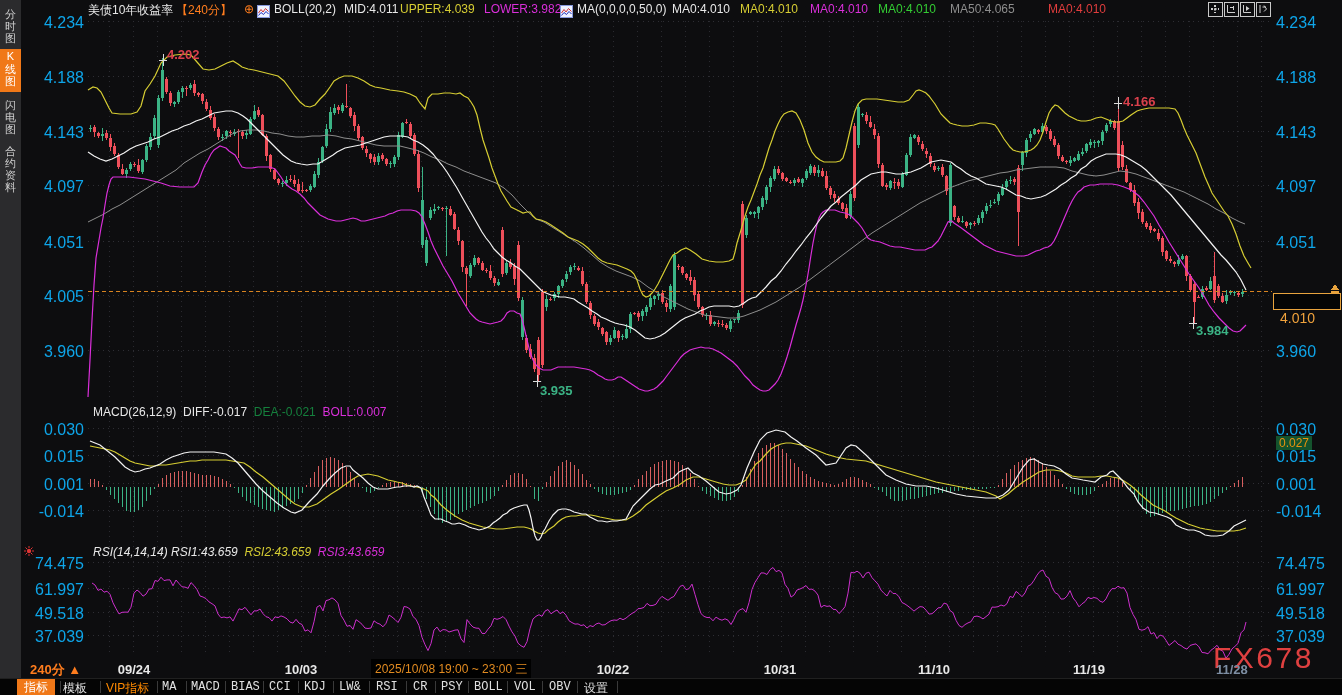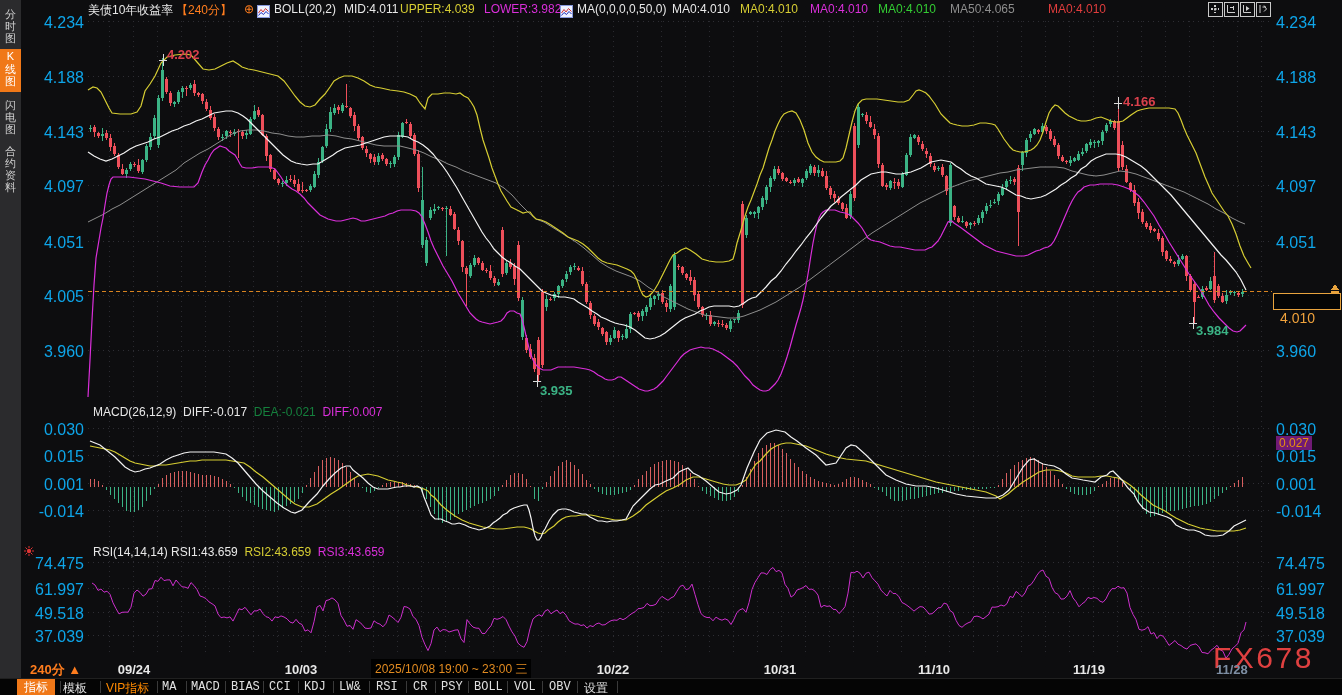--- a/index.html
+++ b/index.html
@@ -364,31 +364,31 @@
       <rect x="0.5" y="0.5" width="14" height="14" fill="#0d0d0f" stroke="#c9c9c9"></rect>
       <path d="M3.5 3 V10.5 H11" stroke="#cfcfcf" fill="none"></path>
       <path d="M6 4 L9.5 6.5 L6 9 Z" fill="#cfcfcf"></path>
     </svg><svg class="abs" style="left:1256px;top:2px" width="15" height="15">
       <rect x="0.5" y="0.5" width="14" height="14" fill="#0d0d0f" stroke="#c9c9c9"></rect>
       <path d="M4 3 V11 M6.5 5 H10 M8 3.5 L10.5 7 L8 9.5" stroke="#cfcfcf" fill="none"></path>
     </svg>
 
 <div class="abs lbl" style="left:42px;top:14px;width:42px;text-align:right;">4.234</div><div class="abs lbl" style="left:42px;top:69px;width:42px;text-align:right;">4.188</div><div class="abs lbl" style="left:42px;top:124px;width:42px;text-align:right;">4.143</div><div class="abs lbl" style="left:42px;top:178px;width:42px;text-align:right;">4.097</div><div class="abs lbl" style="left:42px;top:234px;width:42px;text-align:right;">4.051</div><div class="abs lbl" style="left:42px;top:288px;width:42px;text-align:right;">4.005</div><div class="abs lbl" style="left:42px;top:343px;width:42px;text-align:right;">3.960</div><div class="abs lbl" style="left:1276px;top:14px;">4.234</div><div class="abs lbl" style="left:1276px;top:69px;">4.188</div><div class="abs lbl" style="left:1276px;top:124px;">4.143</div><div class="abs lbl" style="left:1276px;top:178px;">4.097</div><div class="abs lbl" style="left:1276px;top:234px;">4.051</div><div class="abs lbl" style="left:1276px;top:343px;">3.960</div><div class="abs lbl" style="left:34px;top:421px;width:50px;text-align:right;">0.030</div><div class="abs lbl" style="left:1276px;top:421px;">0.030</div><div class="abs lbl" style="left:34px;top:448px;width:50px;text-align:right;">0.015</div><div class="abs lbl" style="left:1276px;top:448px;">0.015</div><div class="abs lbl" style="left:34px;top:476px;width:50px;text-align:right;">0.001</div><div class="abs lbl" style="left:1276px;top:476px;">0.001</div><div class="abs lbl" style="left:34px;top:503px;width:50px;text-align:right;">-0.014</div><div class="abs lbl" style="left:1276px;top:503px;">-0.014</div><div class="abs lbl" style="left:28px;top:555px;width:56px;text-align:right;">74.475</div><div class="abs lbl" style="left:1276px;top:555px;">74.475</div><div class="abs lbl" style="left:28px;top:581px;width:56px;text-align:right;">61.997</div><div class="abs lbl" style="left:1276px;top:581px;">61.997</div><div class="abs lbl" style="left:28px;top:605px;width:56px;text-align:right;">49.518</div><div class="abs lbl" style="left:1276px;top:605px;">49.518</div><div class="abs lbl" style="left:28px;top:628px;width:56px;text-align:right;">37.039</div><div class="abs lbl" style="left:1276px;top:628px;">37.039</div>
 
-<div class="abs" style="left:93px;top:405px;font-size:12px;color:#e8e8e8;white-space:nowrap;">MACD(26,12,9)&nbsp; DIFF:-0.017&nbsp; <span style="color:#15803d">DEA:-0.021</span>&nbsp; <span style="color:#da2fda">DIFF:0.007</span></div>
-<div class="abs" style="left:93px;top:545px;font-size:12px;color:#e8e8e8;white-space:nowrap;">RSI(14,14,14)&nbsp;RSI1:43.659&nbsp; <span style="color:#d6cd33">RSI2:43.659</span>&nbsp; <span style="color:#da2fda">RSI3:43.659</span></div>
+<div class="abs" style="left:93px;top:405px;font-size:12px;color:#e8e8e8;white-space:nowrap;">MACD(26,12,9)&nbsp; DIFF:-0.017&nbsp; <span style="color:#15803d">DEA:-0.021</span>&nbsp; <span style="color:#da2fda">BOLL:0.007</span></div>
+<div class="abs" style="left:93px;top:545px;font-size:12px;color:#e8e8e8;white-space:nowrap;font-style:italic;">RSI(14,14,14)&nbsp;RSI1:43.659&nbsp; <span style="color:#d6cd33">RSI2:43.659</span>&nbsp; <span style="color:#da2fda">RSI3:43.659</span></div>
 <svg class="abs" style="left:24px;top:546px;" width="10" height="10">
       <circle cx="5" cy="5" r="2.2" fill="#e03535"></circle>
       <g stroke="#e03535" stroke-width="1">
         <path d="M5 0 V2 M5 8 V10 M0 5 H2 M8 5 H10 M1.5 1.5 L3 3 M7 7 L8.5 8.5 M8.5 1.5 L7 3 M3 7 L1.5 8.5"></path>
       </g>
     </svg>
 
 <div class="abs" style="left:1280px;top:310px;color:#f0a23c;font-size:14px;">4.010</div>
 
-<div class="abs" style="left:1276px;top:436px;background:#701a75;color:#e8920f;font-size:12px;padding:0 3px;">0.027</div>
+<div class="abs" style="left:1276px;top:436px;background:#14532d;color:#e8920f;font-size:12px;padding:0 3px;">0.027</div>
 
 <div class="abs" style="left:1213px;top:641px;color:#ef4444;font-size:30px;letter-spacing:2.5px;opacity:0.93;">FX678</div>
 
 <div class="abs" style="left:30px;top:661px;color:#ff7d1e;font-size:13px;font-weight:bold;">240分 ▲</div><div class="abs" style="left:104px;top:662px;width:60px;text-align:center;color:#e8e8e8;font-size:13px;font-weight:bold;">09/24</div><div class="abs" style="left:271px;top:662px;width:60px;text-align:center;color:#e8e8e8;font-size:13px;font-weight:bold;">10/03</div><div class="abs" style="left:583px;top:662px;width:60px;text-align:center;color:#e8e8e8;font-size:13px;font-weight:bold;">10/22</div><div class="abs" style="left:750px;top:662px;width:60px;text-align:center;color:#e8e8e8;font-size:13px;font-weight:bold;">10/31</div><div class="abs" style="left:904px;top:662px;width:60px;text-align:center;color:#e8e8e8;font-size:13px;font-weight:bold;">11/10</div><div class="abs" style="left:1059px;top:662px;width:60px;text-align:center;color:#e8e8e8;font-size:13px;font-weight:bold;">11/19</div><div class="abs" style="left:1216px;top:662px;color:#7d8ea3;font-size:13px;font-weight:bold;">11/28</div><div class="abs" style="left:371px;top:659px;background:#000000;color:#e08a20;font-size:12px;padding:1.5px 4px;">2025/10/08 19:00 ~ 23:00 三</div>
 
 <div class="abs" style="left:0;top:678px;width:1342px;height:17px;background:#050505;border-top:1px solid #202020;"></div><div class="abs" style="left:17px;top:679px;background:#f07818;color:#ffffff;font-size:12px;padding:0 7px;height:16px;line-height:16px;">指标</div><div class="abs" style="left:63px;top:680px;color:#e0e0e0;font-size:12px;font-family:'Liberation Sans',sans-serif;">模板</div><div class="abs" style="left:106px;top:680px;color:#ff8a00;font-size:12px;font-family:'Liberation Sans',sans-serif;">VIP指标</div><div class="abs" style="left:162px;top:680px;color:#e0e0e0;font-size:12px;font-family:'Liberation Mono',monospace;">MA</div><div class="abs" style="left:191px;top:680px;color:#e0e0e0;font-size:12px;font-family:'Liberation Mono',monospace;">MACD</div><div class="abs" style="left:231px;top:680px;color:#e0e0e0;font-size:12px;font-family:'Liberation Mono',monospace;">BIAS</div><div class="abs" style="left:269px;top:680px;color:#e0e0e0;font-size:12px;font-family:'Liberation Mono',monospace;">CCI</div><div class="abs" style="left:304px;top:680px;color:#e0e0e0;font-size:12px;font-family:'Liberation Mono',monospace;">KDJ</div><div class="abs" style="left:339px;top:680px;color:#e0e0e0;font-size:12px;font-family:'Liberation Mono',monospace;">LW&amp;</div><div class="abs" style="left:376px;top:680px;color:#e0e0e0;font-size:12px;font-family:'Liberation Mono',monospace;">RSI</div><div class="abs" style="left:413px;top:680px;color:#e0e0e0;font-size:12px;font-family:'Liberation Mono',monospace;">CR</div><div class="abs" style="left:441px;top:680px;color:#e0e0e0;font-size:12px;font-family:'Liberation Mono',monospace;">PSY</div><div class="abs" style="left:474px;top:680px;color:#e0e0e0;font-size:12px;font-family:'Liberation Mono',monospace;">BOLL</div><div class="abs" style="left:514px;top:680px;color:#e0e0e0;font-size:12px;font-family:'Liberation Mono',monospace;">VOL</div><div class="abs" style="left:549px;top:680px;color:#e0e0e0;font-size:12px;font-family:'Liberation Mono',monospace;">OBV</div><div class="abs" style="left:584px;top:680px;color:#e0e0e0;font-size:12px;font-family:'Liberation Sans',sans-serif;">设置</div><div class="abs" style="left:60px;top:681px;width:1px;height:12px;background:#3a3a3a;"></div><div class="abs" style="left:100px;top:681px;width:1px;height:12px;background:#3a3a3a;"></div><div class="abs" style="left:157px;top:681px;width:1px;height:12px;background:#3a3a3a;"></div><div class="abs" style="left:186px;top:681px;width:1px;height:12px;background:#3a3a3a;"></div><div class="abs" style="left:225px;top:681px;width:1px;height:12px;background:#3a3a3a;"></div><div class="abs" style="left:263px;top:681px;width:1px;height:12px;background:#3a3a3a;"></div><div class="abs" style="left:298px;top:681px;width:1px;height:12px;background:#3a3a3a;"></div><div class="abs" style="left:333px;top:681px;width:1px;height:12px;background:#3a3a3a;"></div><div class="abs" style="left:369px;top:681px;width:1px;height:12px;background:#3a3a3a;"></div><div class="abs" style="left:406px;top:681px;width:1px;height:12px;background:#3a3a3a;"></div><div class="abs" style="left:435px;top:681px;width:1px;height:12px;background:#3a3a3a;"></div><div class="abs" style="left:468px;top:681px;width:1px;height:12px;background:#3a3a3a;"></div><div class="abs" style="left:507px;top:681px;width:1px;height:12px;background:#3a3a3a;"></div><div class="abs" style="left:542px;top:681px;width:1px;height:12px;background:#3a3a3a;"></div><div class="abs" style="left:577px;top:681px;width:1px;height:12px;background:#3a3a3a;"></div><div class="abs" style="left:617px;top:681px;width:1px;height:12px;background:#3a3a3a;"></div>
 </div>
 
 </body></html>

